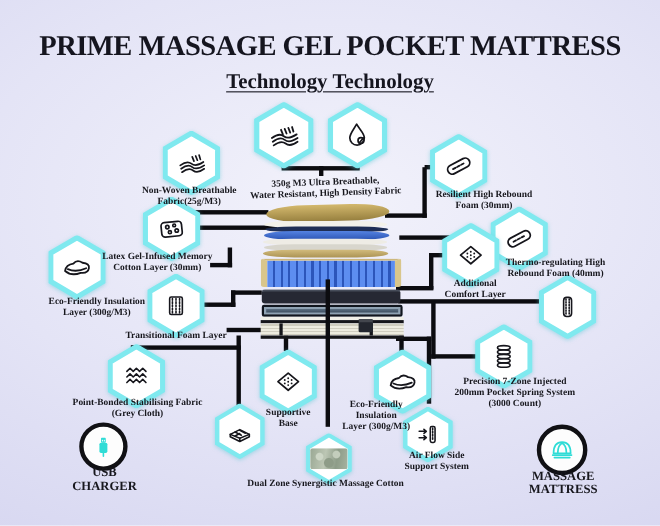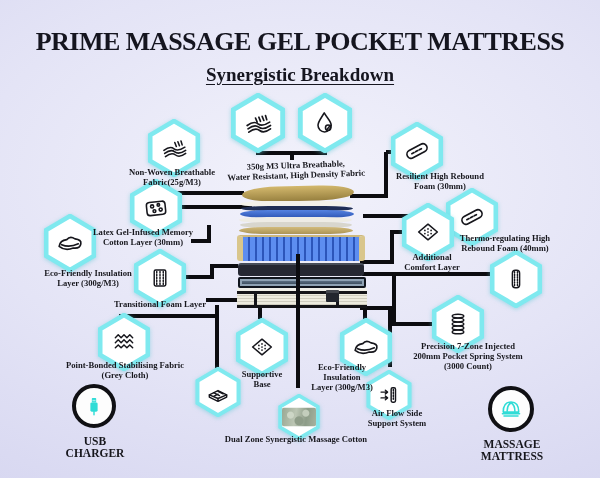--- a/index.html
+++ b/index.html
@@ -15,21 +15,21 @@
   }
   .subtitle{
     position:absolute;left:0;top:64px;width:600px;text-align:center;
     font-size:19px;font-weight:800;color:#15151f;
     text-decoration:underline;text-underline-offset:3px;
   }
   .lbl{
     position:absolute;font-size:8.6px;font-weight:800;line-height:1.18;
     color:#17171d;text-align:center;white-space:pre-line;z-index:6;
   }
-  .lbl.big{font-size:11.5px;line-height:1.05;margin-top:11px;}
+  .lbl.big{font-size:11.5px;line-height:1.05;}
   .line{position:absolute;background:#0c0c10;z-index:2;}
   .line.over{z-index:4;}
   .hex{position:absolute;z-index:5;filter:drop-shadow(0 1px 2px rgba(100,200,215,.55));}
   .hex svg.hexbg{position:absolute;left:0;top:0;width:100%;height:100%;}
   .hex svg.hexbg polygon{fill:#ffffff;stroke:#7fe9ef;stroke-width:9;}
   .hex .glyph{position:absolute;left:50%;top:50%;transform:translate(-50%,-50%);}
   .badge{
     position:absolute;border-radius:50%;background:#fdfdfd;border:4px solid #101014;
     z-index:5;display:flex;align-items:center;justify-content:center;
   }
@@ -74,21 +74,21 @@
   .l-black2{left:1px;top:121px;width:130px;height:3px;background:#141418;}
   .g{stroke:#16161c;stroke-width:2;fill:none;stroke-linecap:round;stroke-linejoin:round;}
   .gc{stroke:#2fdcd6;stroke-width:2;fill:none;stroke-linecap:round;stroke-linejoin:round;}
 </style>
 </head>
 <body>
 
 <div class="stage">
 
   <div class="title">PRIME MASSAGE GEL POCKET MATTRESS</div>
-  <div class="subtitle">Synergistic Breakdown</div>
+  <div class="subtitle">Technology Technology</div>
 
   <div class="mattress">
     <div class="layer l-gold"></div>
     <div class="layer l-white1"></div>
     <div class="layer l-navy"></div>
     <div class="layer l-blue"></div>
     <div class="layer l-white2"></div>
     <div class="layer l-grey"></div>
     <div class="layer l-tan"></div>
     <div class="layer l-springs"></div>

